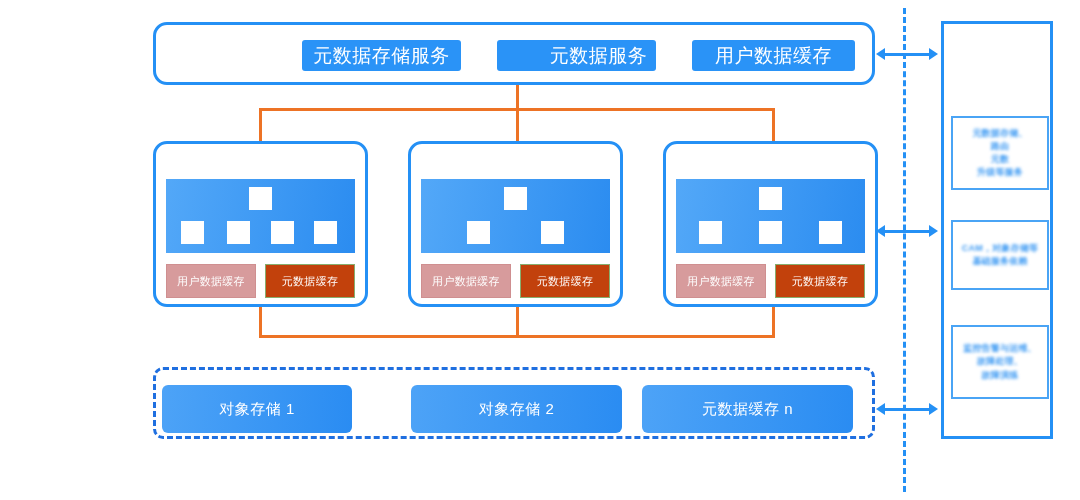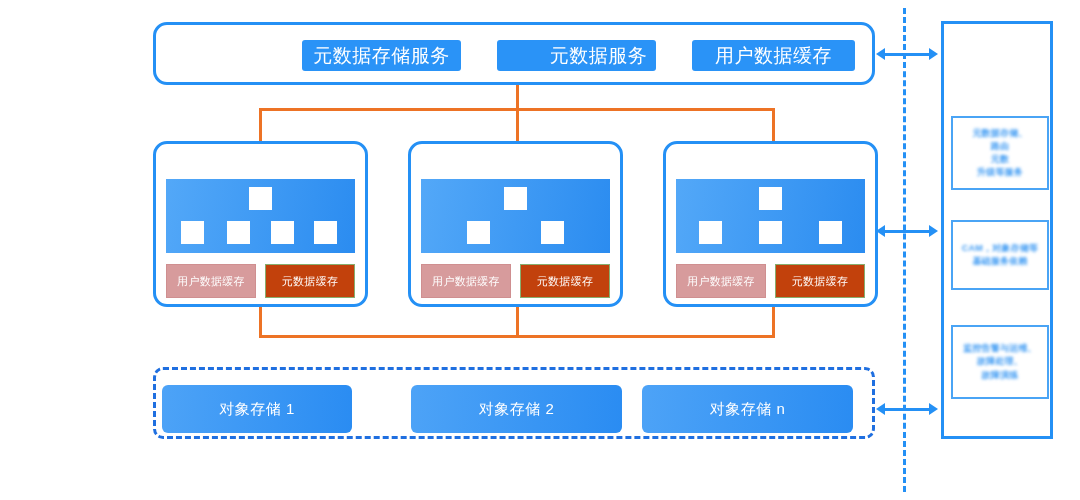--- a/index.html
+++ b/index.html
@@ -258,21 +258,21 @@
 
   <div class="abs orange-v" style="left:259px; top:307px; height:30px;"></div>
   <div class="abs orange-v" style="left:516px; top:307px; height:30px;"></div>
   <div class="abs orange-v" style="left:772px; top:307px; height:30px;"></div>
   <div class="abs orange-h" style="left:259px; top:335px; width:516px;"></div>
 
   <div class="abs storage-group"></div>
 
   <div class="abs storage-btn storage-btn-1">对象存储 1</div>
   <div class="abs storage-btn storage-btn-2">对象存储 2</div>
-  <div class="abs storage-btn storage-btn-3">对象存储 n</div>
+  <div class="abs storage-btn storage-btn-3">元数据缓存 n</div>
 
   <div class="abs divider"></div>
 
   <div class="abs darrow" style="left:876px; top:47px; width:62px;">
     <div class="head left"></div>
     <div class="shaft"></div>
     <div class="head right"></div>
   </div>
 
   <div class="abs darrow" style="left:876px; top:224px; width:62px;">

